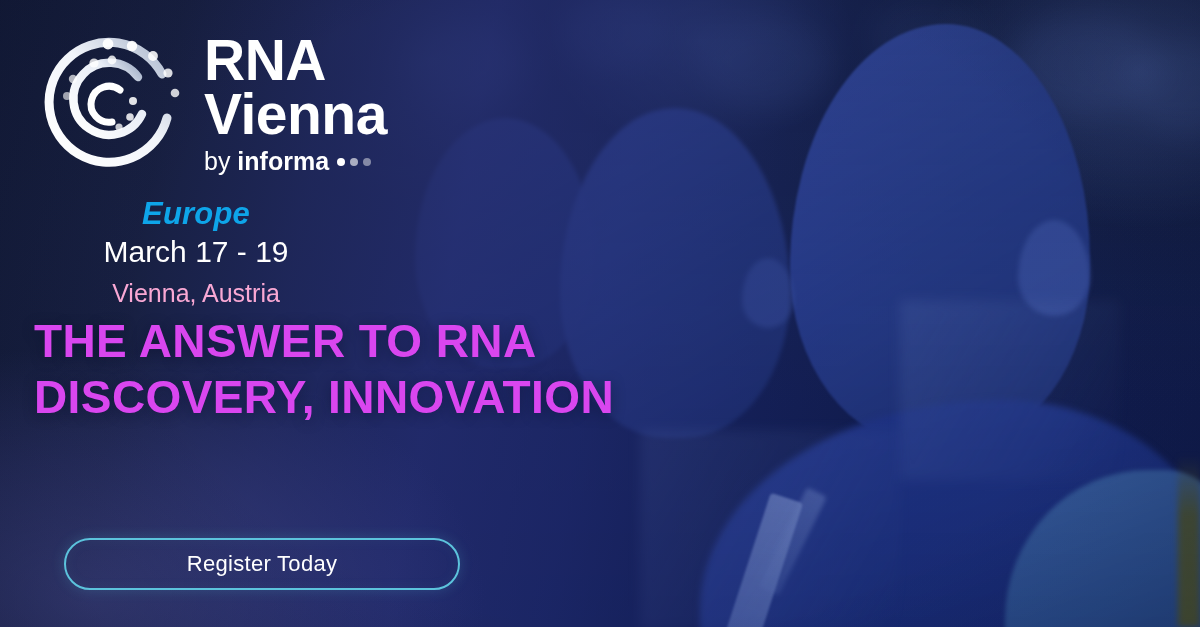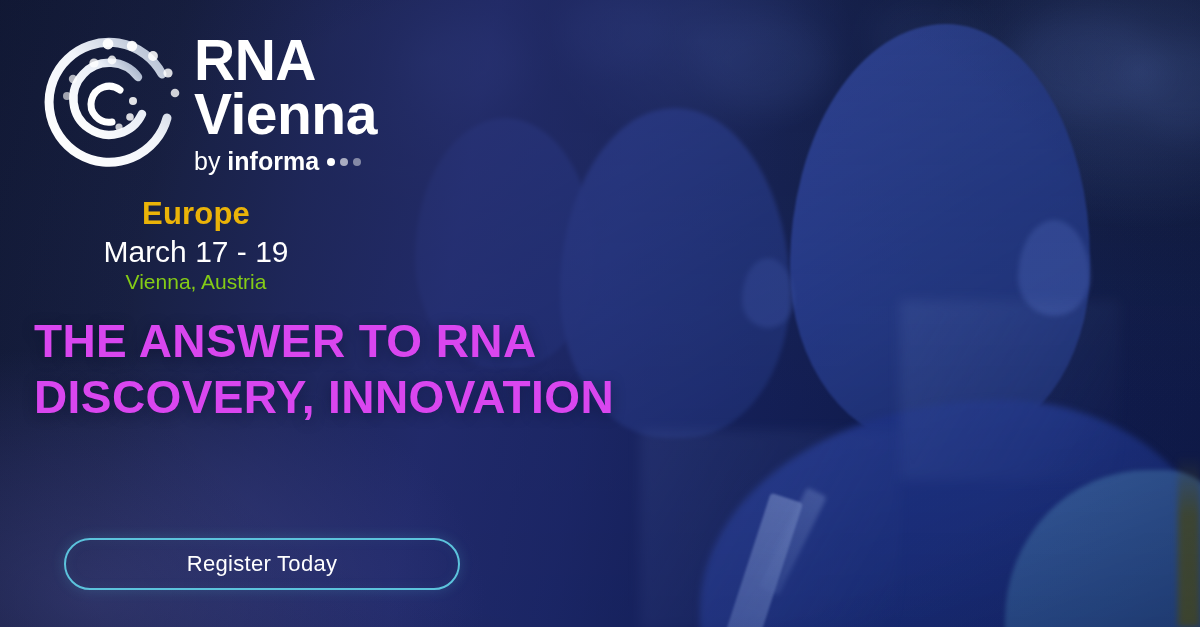--- a/index.html
+++ b/index.html
@@ -179,21 +179,21 @@
     display: flex;
     align-items: flex-start;
   }
   .logo-mark {
     width: 150px;
     height: 150px;
     flex: none;
     margin-top: 4px;
   }
   .logo-type {
-    margin-left: 10px;
+    margin-left: 20px;
     margin-top: 8px;
   }
   .logo-line {
     color: #ffffff;
     font-weight: 700;
     font-size: 57px;
     line-height: 0.94;
     letter-spacing: -0.5px;
   }
   .logo-byline {
@@ -220,39 +220,40 @@
 
   
   .event-meta {
     position: absolute;
     left: 40px;
     top: 197px;
     width: 312px;
     text-align: center;
   }
   .event-region {
-    color: #eab308;
+    color: #0ea5e9;
     font-size: 31px;
     font-weight: 700;
     line-height: 1.12;
     letter-spacing: 0.2px;
+    font-style: italic;
   }
   .event-dates {
     color: #ffffff;
     font-size: 30px;
     font-weight: 400;
     line-height: 1.18;
     margin-top: 2px;
   }
   .event-city {
-    color: #84cc16;
-    font-size: 21px;
+    color: #f9a8d4;
+    font-size: 25px;
     font-weight: 400;
     line-height: 1.18;
-    margin-top: 1px;
+    margin-top: 10px;
   }
 
   
   .headline {
     position: absolute;
     left: 34px;
     top: 313px;
     width: 760px;
   }
   .headline-line {

